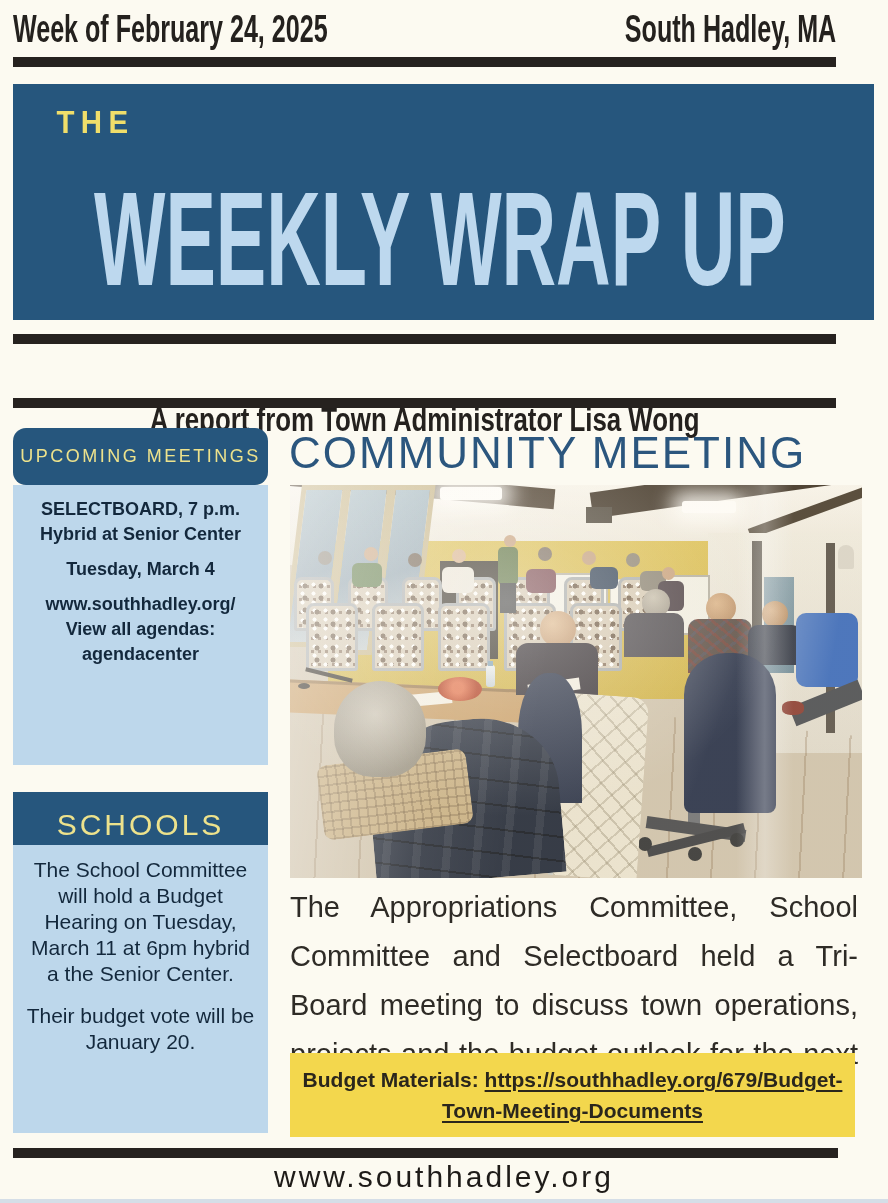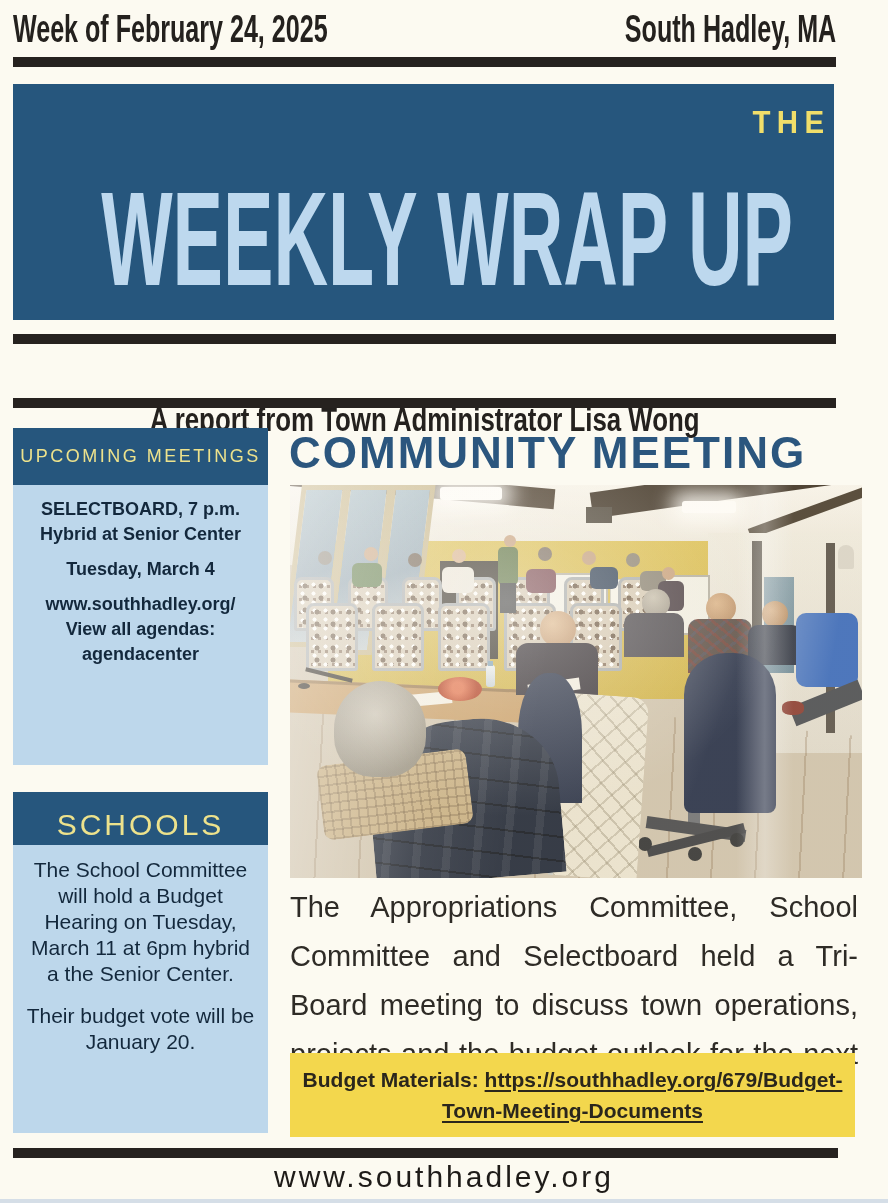--- a/index.html
+++ b/index.html
@@ -10,50 +10,50 @@
   .masthead{position:absolute;left:13px;top:8px;width:823px;display:flex;
             justify-content:space-between;align-items:flex-start;}
   .mh{font-weight:bold;font-size:38px;color:#24211E;white-space:nowrap;}
   .mh-left{transform:scaleX(.66);transform-origin:left center;}
   .mh-right{transform:scaleX(.66);transform-origin:right center;}
 
   .rule{position:absolute;left:13px;width:823px;height:10px;background:#26221F;}
 
   
   .banner{position:absolute;left:13px;top:84px;width:821px;height:236px;
-          background:#26567D;text-align:right;}
+          background:#26567D;text-align:left;padding-left:40px;}
   .kicker{display:inline-block;margin-top:20px;font-size:32px;letter-spacing:7px;
           color:#F0DE6A;font-weight:bold;transform:scaleX(.92);}
   .bigtitle{margin-top:30px;font-size:84px;font-weight:bold;color:#BDD8EE;
             white-space:nowrap;transform:scale(.9,1.6);transform-origin:center top;
             letter-spacing:0px;line-height:1;}
 
   
   .report{position:absolute;left:13px;top:352px;width:823px;text-align:center;margin-top:48px;}
   .report span{display:inline-block;font-size:34px;font-weight:bold;color:#24211E;
                transform:scaleX(.76);white-space:nowrap;}
 
   
   .sb-head{position:absolute;left:13px;width:255px;background:#26567D;color:#EDE28C;
            display:flex;align-items:center;justify-content:center;white-space:nowrap;}
-  .sb-head.meetings{top:428px;height:57px;font-size:18px;letter-spacing:2.5px;}
+  .sb-head.meetings{top:428px;height:57px;font-size:18px;letter-spacing:2.5px;border-radius:13px;}
   .sb-head.schools{top:792px;height:65px;font-size:30px;letter-spacing:3px;}
   .sb-body{position:absolute;left:13px;width:255px;background:#BDD7EB;color:#13283C;
            text-align:center;box-sizing:border-box;}
   .sb-body.meetings{top:485px;height:280px;font-weight:bold;font-size:18px;
                     line-height:25px;padding:12px 8px;}
   .sb-body.meetings .group{margin-bottom:10px;}
   .sb-body.meetings .line{display:block;}
   .sb-body.schools{top:845px;height:288px;font-size:21px;line-height:26px;
                    padding:12px 12px;}
   .sb-body.schools p{margin:0 0 16px 0;}
 
   
   .headline{position:absolute;left:289px;top:428px;width:572px;font-size:44px;
-            letter-spacing:2px;color:#2B567E;white-space:nowrap;font-weight:700;}
+            letter-spacing:2px;color:#2B567E;white-space:nowrap;font-weight:400;}
   .photo{position:absolute;left:290px;top:485px;width:572px;height:393px;
          background:#CFC4B1;overflow:hidden;}
   .photo div{position:absolute;}
   .chair{border-radius:8px 8px 3px 3px;background-color:#D6CBB9;
          background-image:radial-gradient(circle,#6E5B4A 2.2px,transparent 2.8px),
                           radial-gradient(circle,#FFFFFF 1.8px,transparent 2.3px),
                           radial-gradient(circle,#8A7462 1.5px,transparent 1.9px);
          background-size:16px 12px,11px 9px,7px 13px;
          border:3px solid #A9AEB2;box-sizing:border-box;}
   .head{border-radius:50%;}

